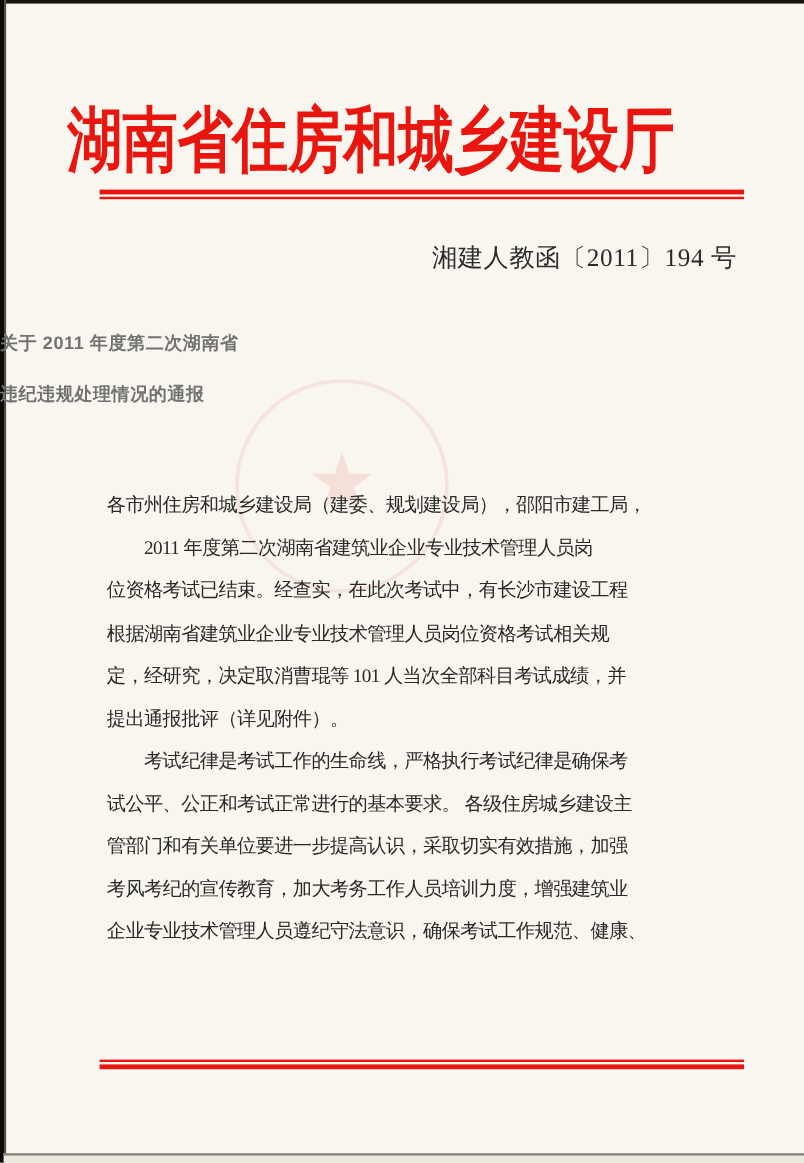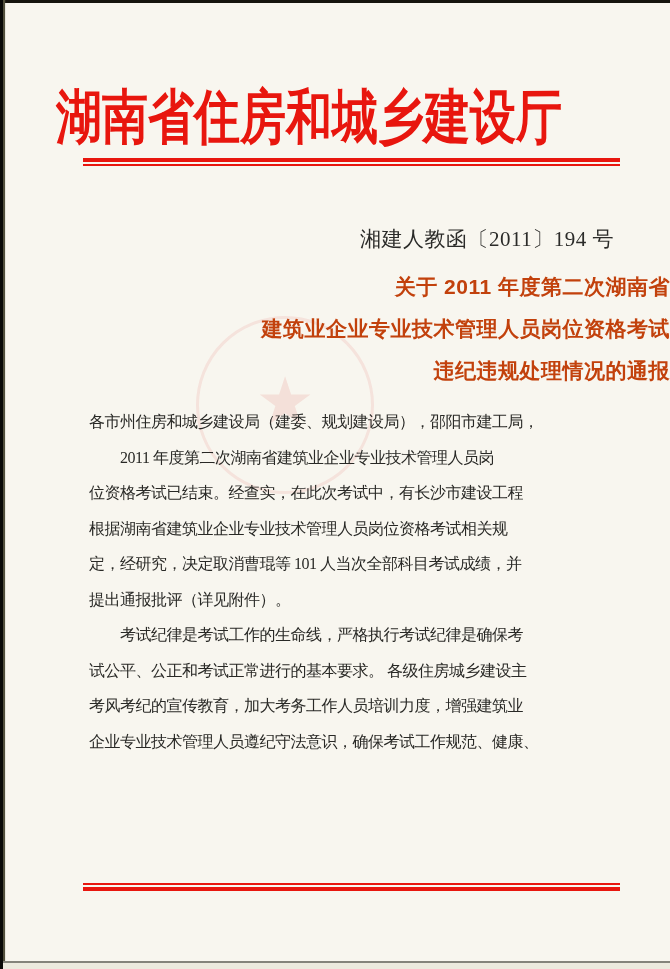--- a/index.html
+++ b/index.html
@@ -66,32 +66,31 @@
   .rule .bar-gap { height: 2px; }
   .rule-top { top: 158px; }
   .rule-bottom { top: 883px; }
   
   .doc-number {
     position: absolute; top: 201px; right: 56px;
     font-size: 21px;
     letter-spacing: 0.5px;
     color: #2b2b29;
     white-space: nowrap;
-    margin-top: 24px;
   }
   
   .doc-title {
     position: absolute; top: 266px; left: 0; width: 100%;
-    text-align: right;
+    text-align: left;
     font-family: "Liberation Sans", "DejaVu Sans", sans-serif;
     font-weight: 700;
-    font-size: 21px;
+    font-size: 15px;
     line-height: 42px;
     letter-spacing: 0.5px;
-    color: #c2410c;
+    color: #737373;
   }
   
   .doc-body {
     position: absolute; top: 404px; left: 89px; width: 536px;
     font-size: 16px;
     line-height: 35.5px;
     letter-spacing: -0.5px;
     color: #29292656;
     color: #292926;
   }
@@ -117,33 +116,33 @@
   <div class="rule rule-top">
     <div class="bar-red-thick"></div>
     <div class="bar-gap"></div>
     <div class="bar-red-thin"></div>
   </div>
 
   <div class="doc-number">湘建人教函〔2011〕194 号</div>
 
   <div class="doc-title">
     <div>关于 2011 年度第二次湖南省</div>
-    <div>建筑业企业专业技术管理人员岗位资格考试</div>
     <div>违纪违规处理情况的通报</div>
   </div>
 
   <div class="doc-body">
     <div class="body-line">各市州住房和城乡建设局（建委、规划建设局），邵阳市建工局，</div>
     <div class="body-line">　　2011 年度第二次湖南省建筑业企业专业技术管理人员岗</div>
     <div class="body-line">位资格考试已结束。经查实，在此次考试中，有长沙市建设工程</div>
     <div class="body-line">根据湖南省建筑业企业专业技术管理人员岗位资格考试相关规</div>
     <div class="body-line">定，经研究，决定取消曹琨等 101 人当次全部科目考试成绩，并</div>
     <div class="body-line">提出通报批评（详见附件）。</div>
     <div class="body-line">　　考试纪律是考试工作的生命线，严格执行考试纪律是确保考</div>
     <div class="body-line">试公平、公正和考试正常进行的基本要求。 各级住房城乡建设主</div>
+    <div class="body-line">管部门和有关单位要进一步提高认识，采取切实有效措施，加强</div>
     <div class="body-line">考风考纪的宣传教育，加大考务工作人员培训力度，增强建筑业</div>
     <div class="body-line">企业专业技术管理人员遵纪守法意识，确保考试工作规范、健康、</div>
   </div>
 
   <div class="rule rule-bottom">
     <div class="bar-red-thin"></div>
     <div class="bar-gap"></div>
     <div class="bar-red-thick"></div>
   </div>
 

